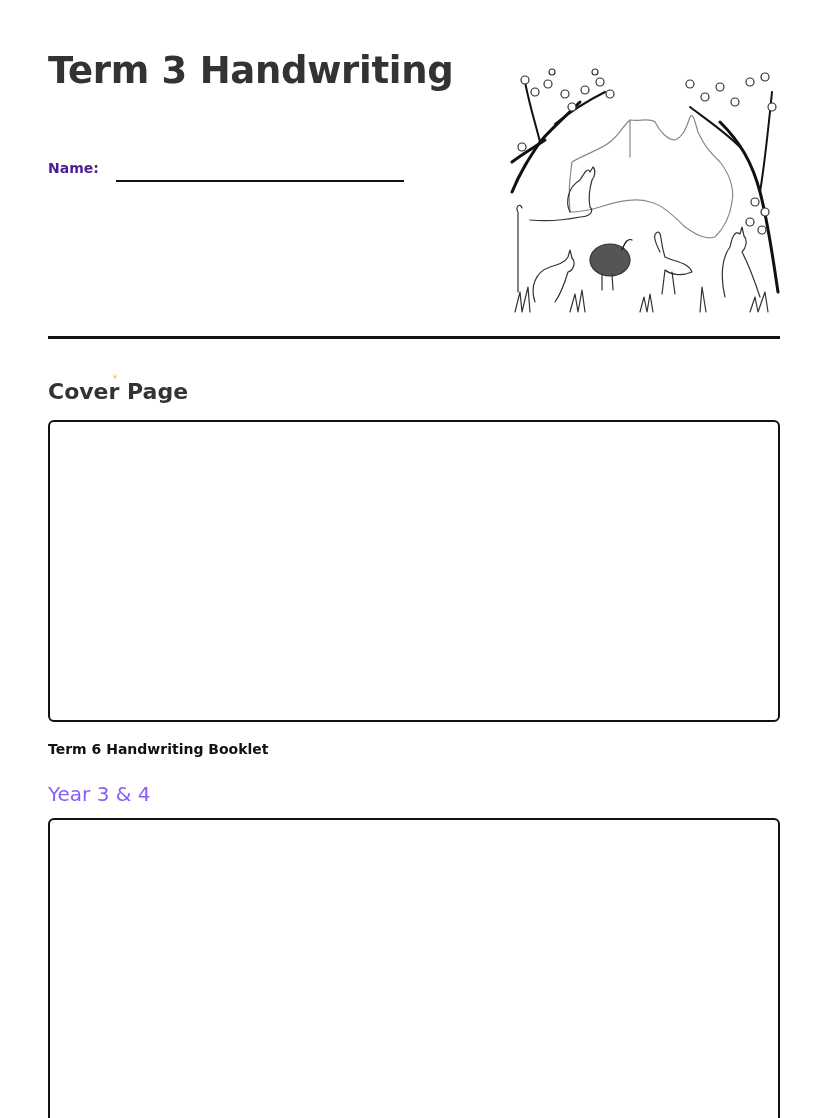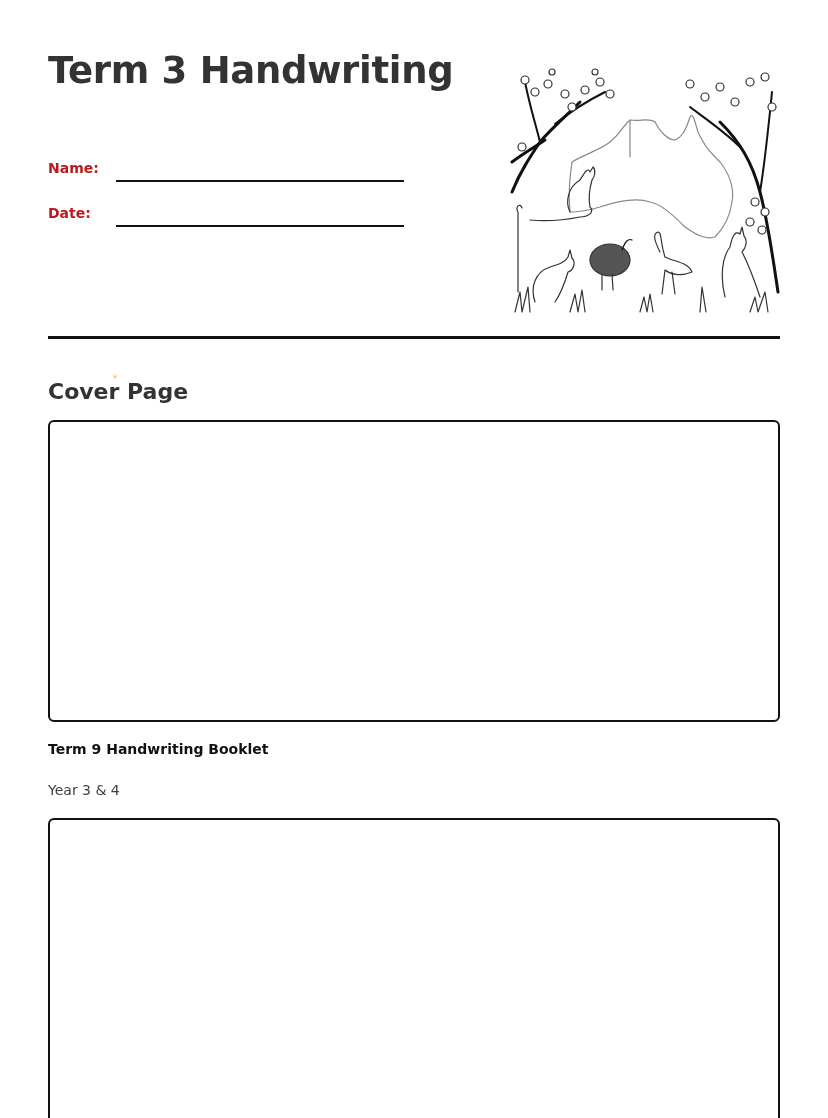--- a/index.html
+++ b/index.html
@@ -43,21 +43,21 @@
       height: 24px;
     }
     .field-row.name { top: 158px; }
     .field-row.date { top: 203px; }
     .field-label {
       position: absolute;
       left: 0;
       top: 2px;
       font-size: 14px;
       font-weight: bold;
-      color: #b91c1c;
+      color: #4c1d95;
     }
     .field-line {
       position: absolute;
       left: 68px;
       top: 22px;
       width: 288px;
       height: 0;
       border-bottom: 2px solid #111111;
     }
     .illustration {
@@ -109,42 +109,38 @@
       left: 0;
       top: 741px;
       font-size: 14px;
       font-weight: bold;
       color: #111111;
     }
     .year {
       position: absolute;
       left: 0;
       top: 782px;
-      font-size: 14px;
-      color: #404040;
+      font-size: 20px;
+      color: #8b5cf6;
     }
   </style>
 </head>
 <body>
 
 <div class="page">
   <div class="header">
     <h1 class="title">
       <span>Term 3 Handwriting</span><br>
     </h1>
 
     <div class="field-row name">
       <span class="field-label">Name:</span>
       <span class="field-line"></span>
     </div>
 
-    <div class="field-row date">
-      <span class="field-label">Date:</span>
-      <span class="field-line"></span>
-    </div>
 
     <svg class="illustration" viewBox="0 0 270 256" fill="none" stroke="#333" stroke-width="1.2" stroke-linecap="round" stroke-linejoin="round">
 
       <path d="M2 130 C10 110 20 95 30 80 C40 68 55 55 70 40" stroke="#111" stroke-width="3"></path>
       <path d="M30 80 C25 60 20 45 15 20" stroke="#111" stroke-width="2"></path>
       <path d="M45 62 C60 50 75 40 95 30" stroke="#111" stroke-width="2"></path>
       <path d="M2 100 C15 90 25 85 35 78" stroke="#111" stroke-width="3"></path>
       <g fill="#fff">
         <circle cx="15" cy="18" r="4"></circle>
           <circle cx="25" cy="30" r="4"></circle>
@@ -207,17 +203,17 @@
         </linearGradient>
       </defs>
       <path d="M14 6 L16.6 11.8 L23 12.4 L18.2 16.6 L19.6 23 L14 19.7 L8.4 23 L9.8 16.6 L5 12.4 L11.4 11.8 Z" fill="url(#starGrad)" stroke="#e0961a" stroke-width="0.8"></path>
       <path d="M14 1 L14 4 M5 3 L7 6 M23 3 L21 6 M2 10 L5 10.5 M26 10 L23 10.5 M14 24 L14 27" stroke="#f5b82e" stroke-width="1.8" stroke-linecap="round"></path>
     </svg>
     <span class="section-title">Cover Page</span>
   </div>
 
   <div class="box one"></div>
 
-  <div class="subtitle">Term 9 Handwriting Booklet</div>
+  <div class="subtitle">Term 6 Handwriting Booklet</div>
   <div class="year">Year 3 &amp; 4</div>
 
   <div class="box two"></div>
 </div>
 
 </body></html>

